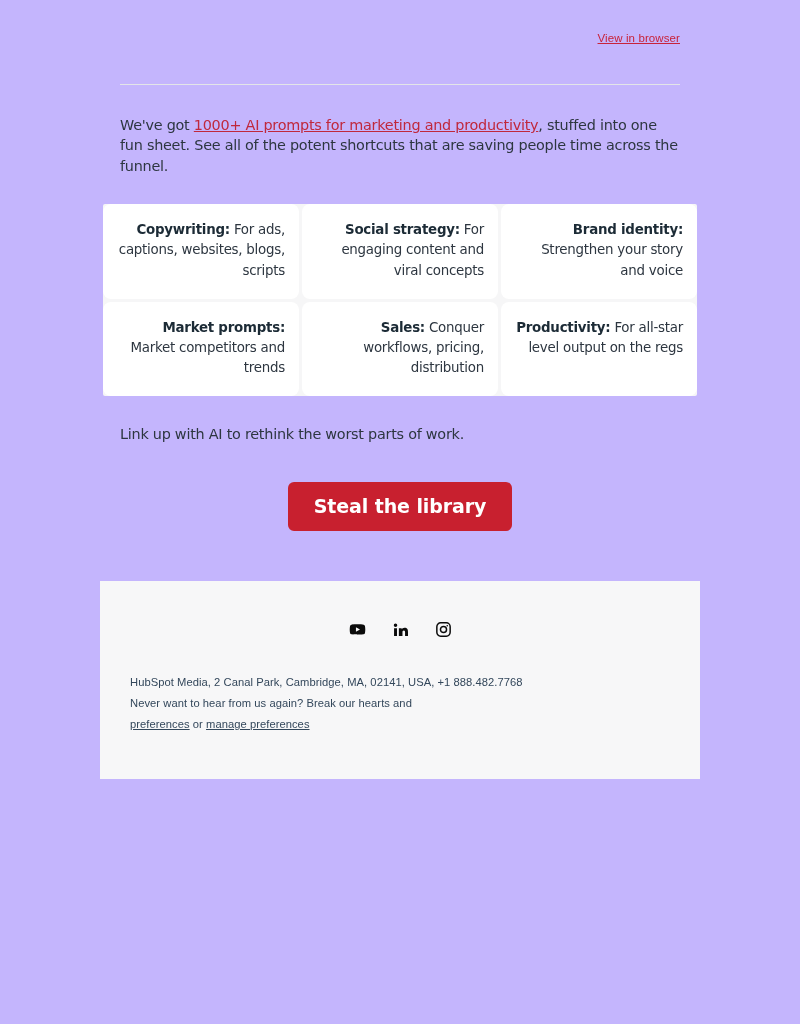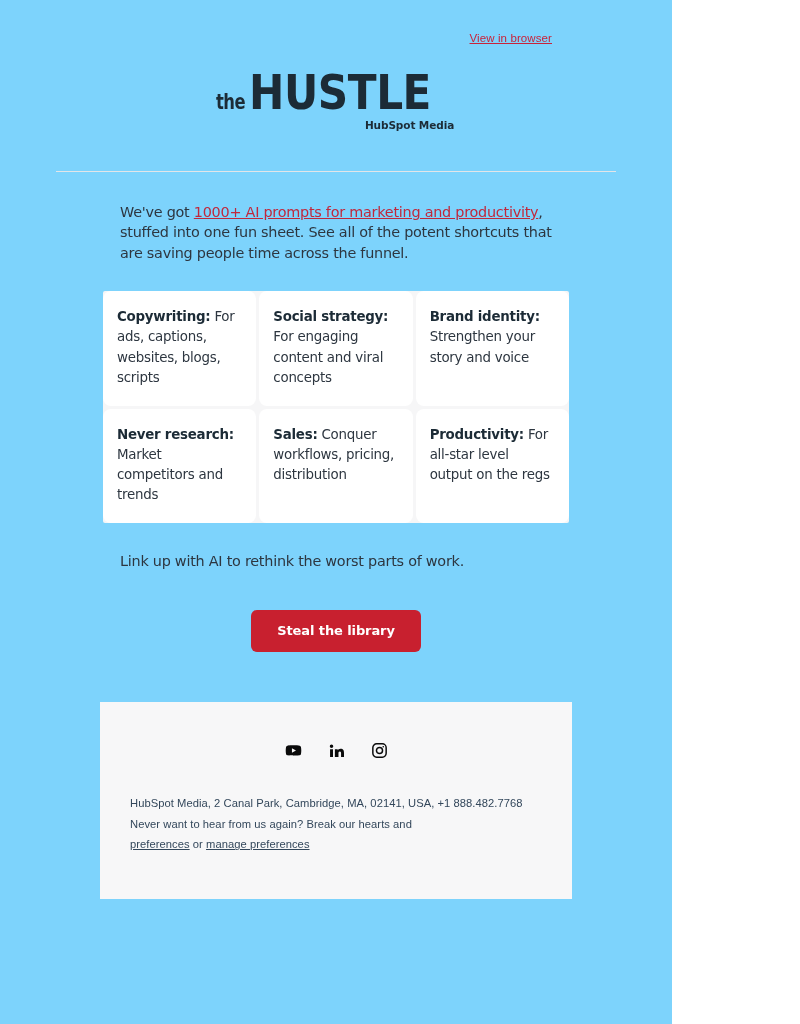--- a/index.html
+++ b/index.html
@@ -6,23 +6,23 @@
 
   html, body {
     width: 800px;
     height: 1024px;
     background: #ffffff;
     font-family: "Liberation Sans", sans-serif;
     -webkit-font-smoothing: antialiased;
   }
 
   .email-wrap {
-    width: 672px;
+    width: 800px;
     height: 1024px;
-    background: #7dd3fc;
+    background: #c4b5fd;
     position: relative;
   }
 
   
   .preheader {
     padding: 28px 120px 0 120px;
     text-align: right;
   }
   .view-browser {
     font-family: "Liberation Sans", sans-serif;
@@ -112,20 +112,21 @@
     grid-template-columns: 1fr 1fr 1fr;
     gap: 3px;
     padding: 0;
     border-radius: 2px;
   }
   .card {
     background: #ffffff;
     border-radius: 8px;
     padding: 16px 14px 18px 14px;
     min-height: 88px;
+    text-align: right;
   }
   .card-text {
     font-family: "DejaVu Sans", sans-serif;
     font-size: 13.4px;
     line-height: 1.5;
     color: #2d3640;
     letter-spacing: -0.25px;
   }
   .card-text b {
     font-weight: 700;
@@ -141,21 +142,21 @@
   
   .cta-wrap {
     text-align: center;
     padding-top: 38px;
   }
   .cta-button {
     display: inline-block;
     background: #c8202f;
     color: #ffffff;
     font-family: "DejaVu Sans", sans-serif;
-    font-size: 13px;
+    font-size: 19px;
     font-weight: 700;
     letter-spacing: -0.1px;
     padding: 14px 26px;
     border: none;
     border-radius: 6px;
     cursor: pointer;
     line-height: 1.1;
   }
 
   
@@ -198,48 +199,39 @@
 </style>
 </head>
 <body>
 
 <div class="email-wrap">
 
   <div class="preheader">
     <span class="view-browser">View in browser</span>
   </div>
 
-  <div class="logo-block">
-    <div class="logo-lockup">
-      <div class="logo-main">
-        <span class="logo-the">the</span>
-        <span class="logo-hustle">HUSTLE</span>
-      </div>
-      <div class="logo-sub">HubSpot Media</div>
-    </div>
-  </div>
 
   <div class="divider"></div>
 
   <div class="body-copy">
     <p class="para"><span>We've got </span><a class="inline-link">1000+ AI prompts for marketing and productivity</a><span>, stuffed into one fun sheet. See all of the potent shortcuts that are saving people time across the funnel.</span></p>
   </div>
 
   <div class="grid-wrap">
     <div class="card">
       <div class="card-text"><b>Copywriting:</b><span> For ads, captions, websites, blogs, scripts</span></div>
     </div>
     <div class="card">
       <div class="card-text"><b>Social strategy:</b><span> For engaging content and viral concepts</span></div>
     </div>
     <div class="card">
       <div class="card-text"><b>Brand identity:</b><span> Strengthen your story and voice</span></div>
     </div>
     <div class="card">
-      <div class="card-text"><b>Never research:</b><span> Market competitors and trends</span></div>
+      <div class="card-text"><b>Market prompts:</b><span> Market competitors and trends</span></div>
     </div>
     <div class="card">
       <div class="card-text"><b>Sales:</b><span> Conquer workflows, pricing, distribution</span></div>
     </div>
     <div class="card">
       <div class="card-text"><b>Productivity:</b><span> For all-star level output on the regs</span></div>
     </div>
   </div>
 
   <div class="closing">

